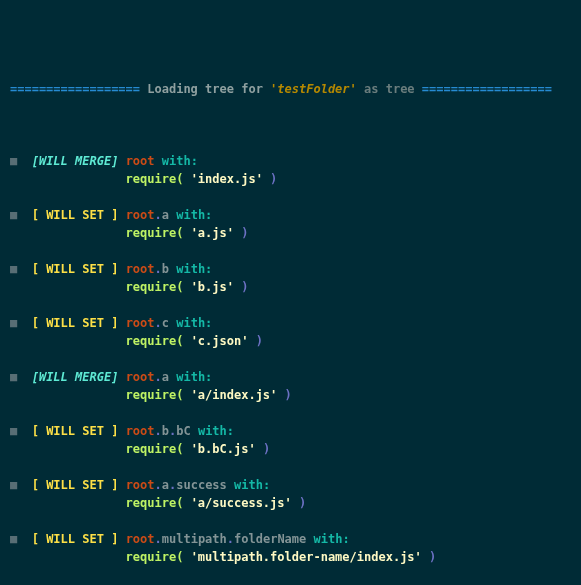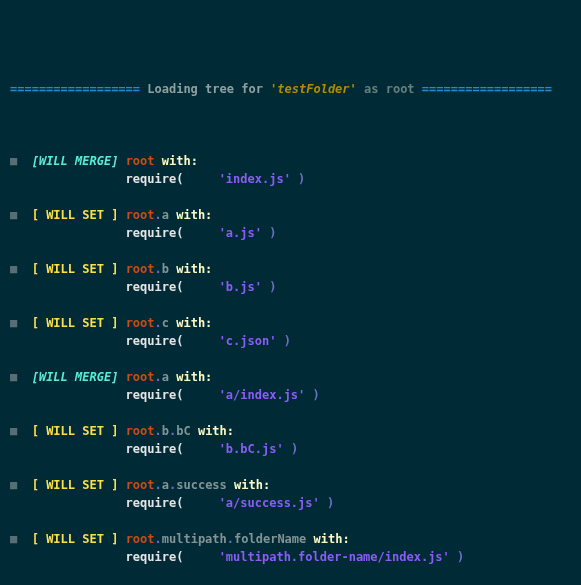--- a/index.html
+++ b/index.html
@@ -18,30 +18,30 @@
   .rule-line { color: #268bd2; }
   .rule-line .title1 { color: #8fa0a0; text-align: center; }
   .rule-line .title2 { color: #6a7d7d; }
   .rule-line .fname   { color: #b58900; font-style: italic; }
   .bullet { color: #586e75; }
   .merge  { color: #5eead4; font-style: italic; }
   .set    { color: #fde047; }
   .root   { color: #cb4b16; }
   .dot    { color: #6c71c4; }
   .seg    { color: #839496; }
-  .with   { color: #fef9c3; }
-  .req    { color: #e5e5e5; }
+  .with   { color: #14b8a6; }
+  .req    { color: #bef264; }
   .paren  { color: #6c71c4; }
-  .str    { color: #8b5cf6; margin-left: 28px; }
+  .str    { color: #fef9c3; }
   .row    { display: block; }
 </style>
 </head>
 <body>
 
 
 
-<span class="row rule-line"><span>==================</span><span class="title1"> Loading tree for </span><span class="fname">'testFolder'</span><span class="title2"> as root </span><span>==================</span></span>
+<span class="row rule-line"><span>==================</span><span class="title1"> Loading tree for </span><span class="fname">'testFolder'</span><span class="title2"> as tree </span><span>==================</span></span>
 <span class="row">&nbsp;</span>
 <div id="entries"><span class="row"><span class="bullet">■</span>  <span class="merge">[WILL MERGE]</span> <span class="root">root</span><span class="with"> with:</span></span><span class="row">                <span class="req">require( </span><span class="str">'index.js'</span><span class="paren"> )</span></span><span class="row">&nbsp;</span><span class="row"><span class="bullet">■</span>  <span class="set">[ WILL SET ]</span> <span class="root">root</span><span class="dot">.</span><span class="seg">a</span><span class="with"> with:</span></span><span class="row">                <span class="req">require( </span><span class="str">'a.js'</span><span class="paren"> )</span></span><span class="row">&nbsp;</span><span class="row"><span class="bullet">■</span>  <span class="set">[ WILL SET ]</span> <span class="root">root</span><span class="dot">.</span><span class="seg">b</span><span class="with"> with:</span></span><span class="row">                <span class="req">require( </span><span class="str">'b.js'</span><span class="paren"> )</span></span><span class="row">&nbsp;</span><span class="row"><span class="bullet">■</span>  <span class="set">[ WILL SET ]</span> <span class="root">root</span><span class="dot">.</span><span class="seg">c</span><span class="with"> with:</span></span><span class="row">                <span class="req">require( </span><span class="str">'c.json'</span><span class="paren"> )</span></span><span class="row">&nbsp;</span><span class="row"><span class="bullet">■</span>  <span class="merge">[WILL MERGE]</span> <span class="root">root</span><span class="dot">.</span><span class="seg">a</span><span class="with"> with:</span></span><span class="row">                <span class="req">require( </span><span class="str">'a/index.js'</span><span class="paren"> )</span></span><span class="row">&nbsp;</span><span class="row"><span class="bullet">■</span>  <span class="set">[ WILL SET ]</span> <span class="root">root</span><span class="dot">.</span><span class="seg">b</span><span class="dot">.</span><span class="seg">bC</span><span class="with"> with:</span></span><span class="row">                <span class="req">require( </span><span class="str">'b.bC.js'</span><span class="paren"> )</span></span><span class="row">&nbsp;</span><span class="row"><span class="bullet">■</span>  <span class="set">[ WILL SET ]</span> <span class="root">root</span><span class="dot">.</span><span class="seg">a</span><span class="dot">.</span><span class="seg">success</span><span class="with"> with:</span></span><span class="row">                <span class="req">require( </span><span class="str">'a/success.js'</span><span class="paren"> )</span></span><span class="row">&nbsp;</span><span class="row"><span class="bullet">■</span>  <span class="set">[ WILL SET ]</span> <span class="root">root</span><span class="dot">.</span><span class="seg">multipath</span><span class="dot">.</span><span class="seg">folderName</span><span class="with"> with:</span></span><span class="row">                <span class="req">require( </span><span class="str">'multipath.folder-name/index.js'</span><span class="paren"> )</span></span><span class="row">&nbsp;</span><span class="row">   </span></div>
 
 
 
 
 
 </body></html>

